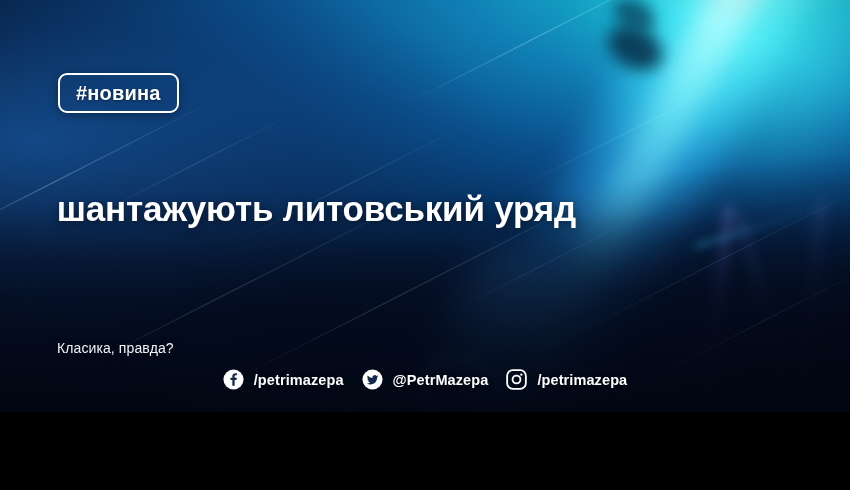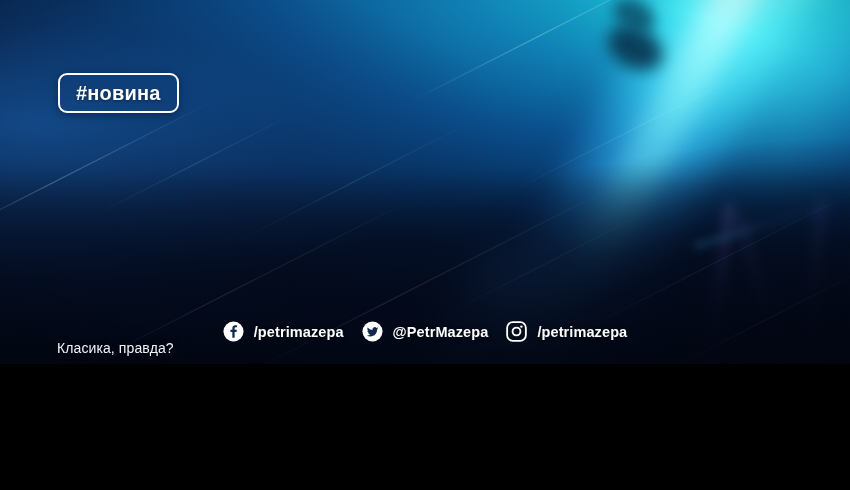--- a/index.html
+++ b/index.html
@@ -8,21 +8,21 @@
     padding: 0;
     background: #000;
   }
   body {
     font-family: "Liberation Sans", sans-serif;
   }
 
   .card {
     position: relative;
     width: 850px;
-    height: 364px;
+    height: 412px;
     overflow: hidden;
     background: #0a1c3c;
     user-select: none;
     text-align: right;
   }
 
   
   .bg-base {
     position: absolute;
     inset: 0;
@@ -318,20 +318,21 @@
   </svg>
 
   <div class="bg-bottomdark"></div>
   <div class="vignette"></div>
 
   <div class="content">
 
     <div class="tag-badge">#новина</div>
 
     <h1 class="headline">
+      <span class="headline-line">шантажують литовський уряд</span>
     </h1>
 
     <p class="subtitle">Класика, правда?</p>
 
     <div class="social-bar">
 
       <div class="social-item">
         <svg class="social-icon" viewBox="0 0 24 24">
           <circle cx="12" cy="12" r="11.5" fill="#ffffff"></circle>
           <path d="M13.3 19.2v-6.5h2.2l.33-2.56h-2.53V8.5c0-.74.2-1.25 1.27-1.25h1.35V4.96c-.23-.03-1.03-.1-1.96-.1-1.94 0-3.27 1.18-3.27 3.36v1.87H8.5v2.56h2.19v6.5h2.61z" fill="#12294b"></path>

